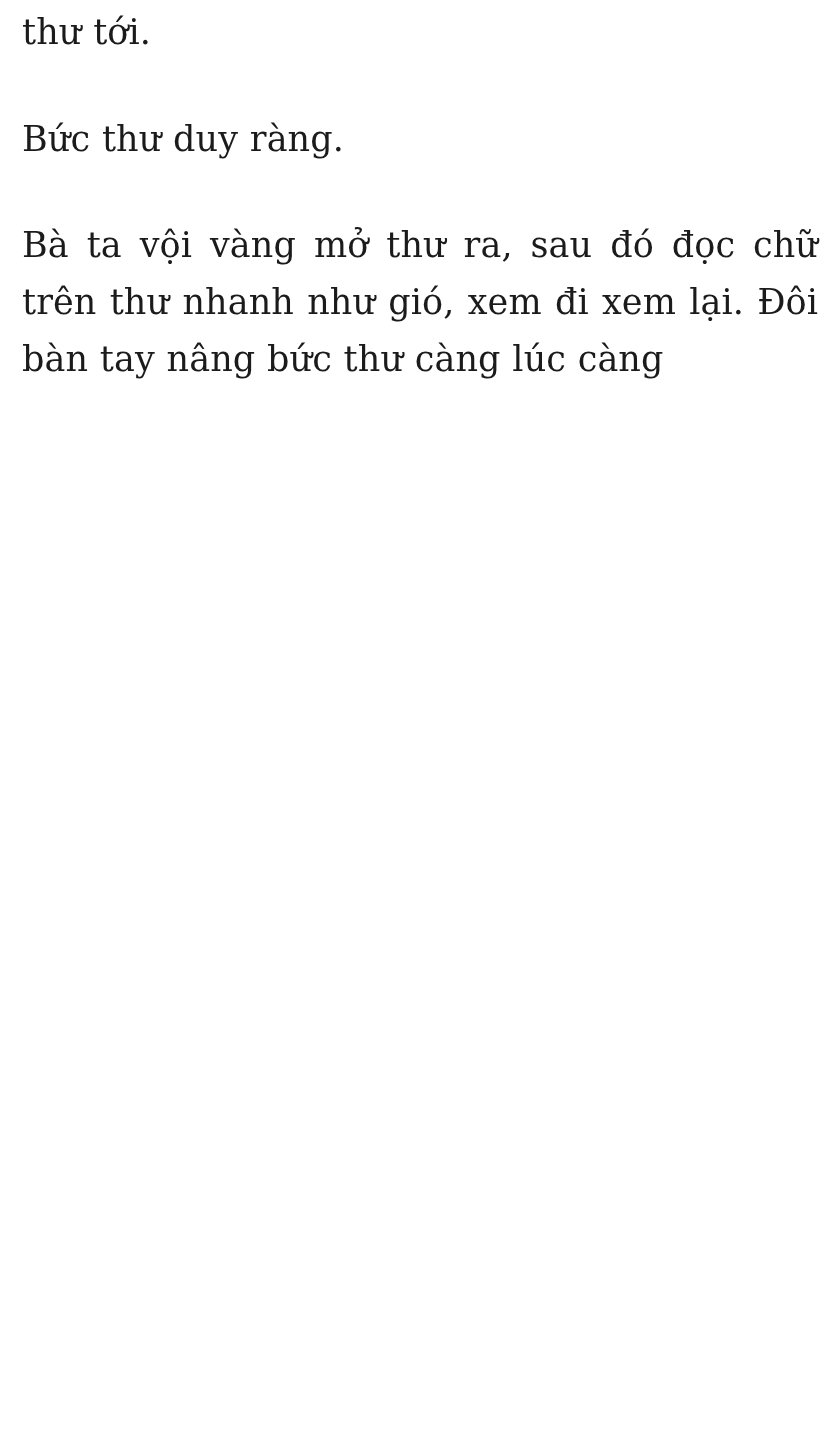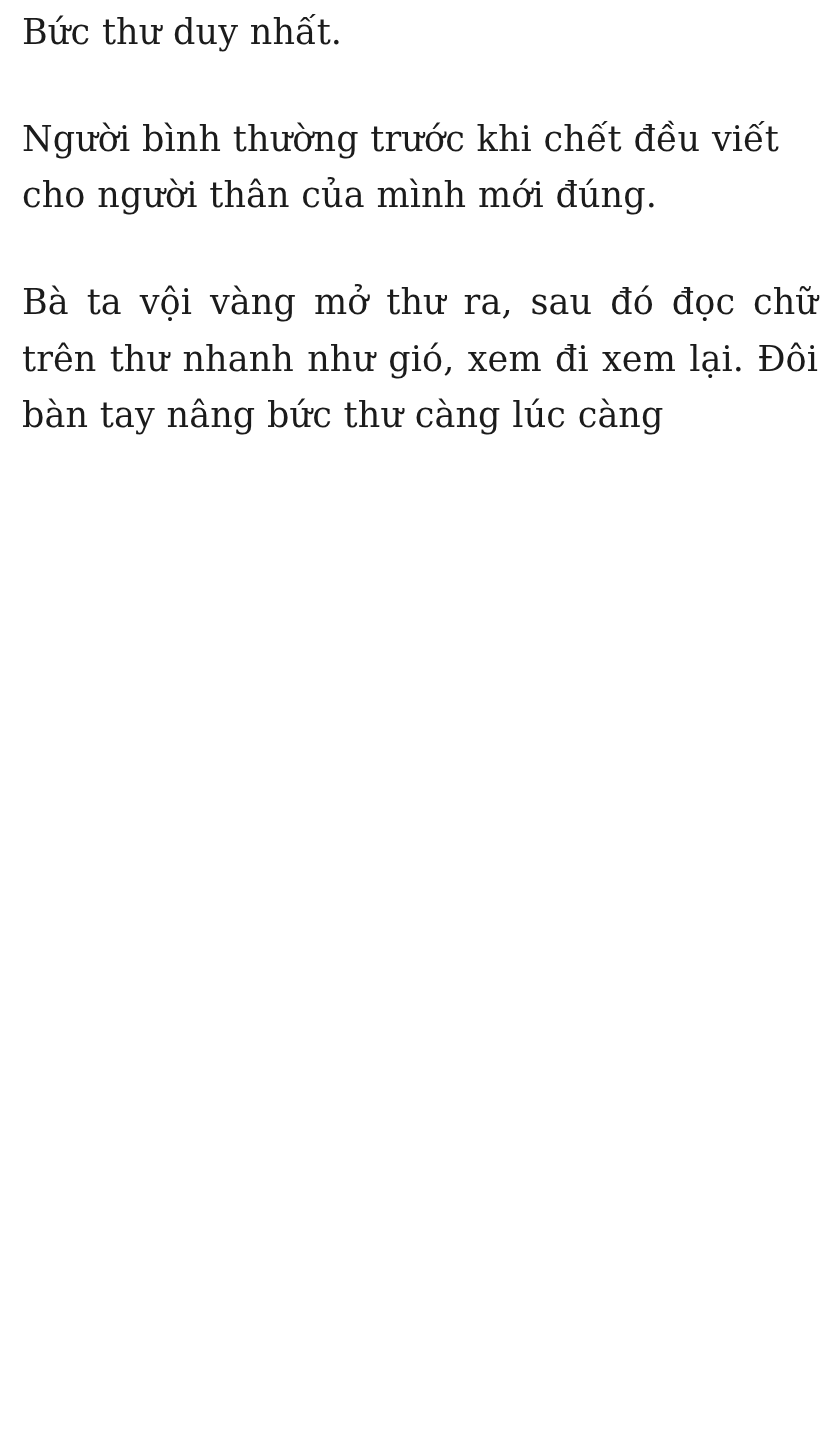--- a/index.html
+++ b/index.html
@@ -48,17 +48,17 @@
   
   p.para.clipped {
     margin-bottom: 0;
   }
 </style>
 </head>
 <body>
 
 <div class="reader">
   <div class="reader-body">
-    <p class="para short">Bức thư duy nhất.</p>
-    <p class="para short">Người bình thường trước khi chết đều viết cho người thân của mình mới đúng.</p>
+    <p class="para cont short">thư tới.</p>
+    <p class="para short">Bức thư duy ràng.</p>
     <p class="para clipped">Bà ta vội vàng mở thư ra, sau đó đọc chữ trên thư nhanh như gió, xem đi xem lại. Đôi bàn tay nâng bức thư càng lúc càng</p>
   </div>
 </div>
 
 </body></html>

